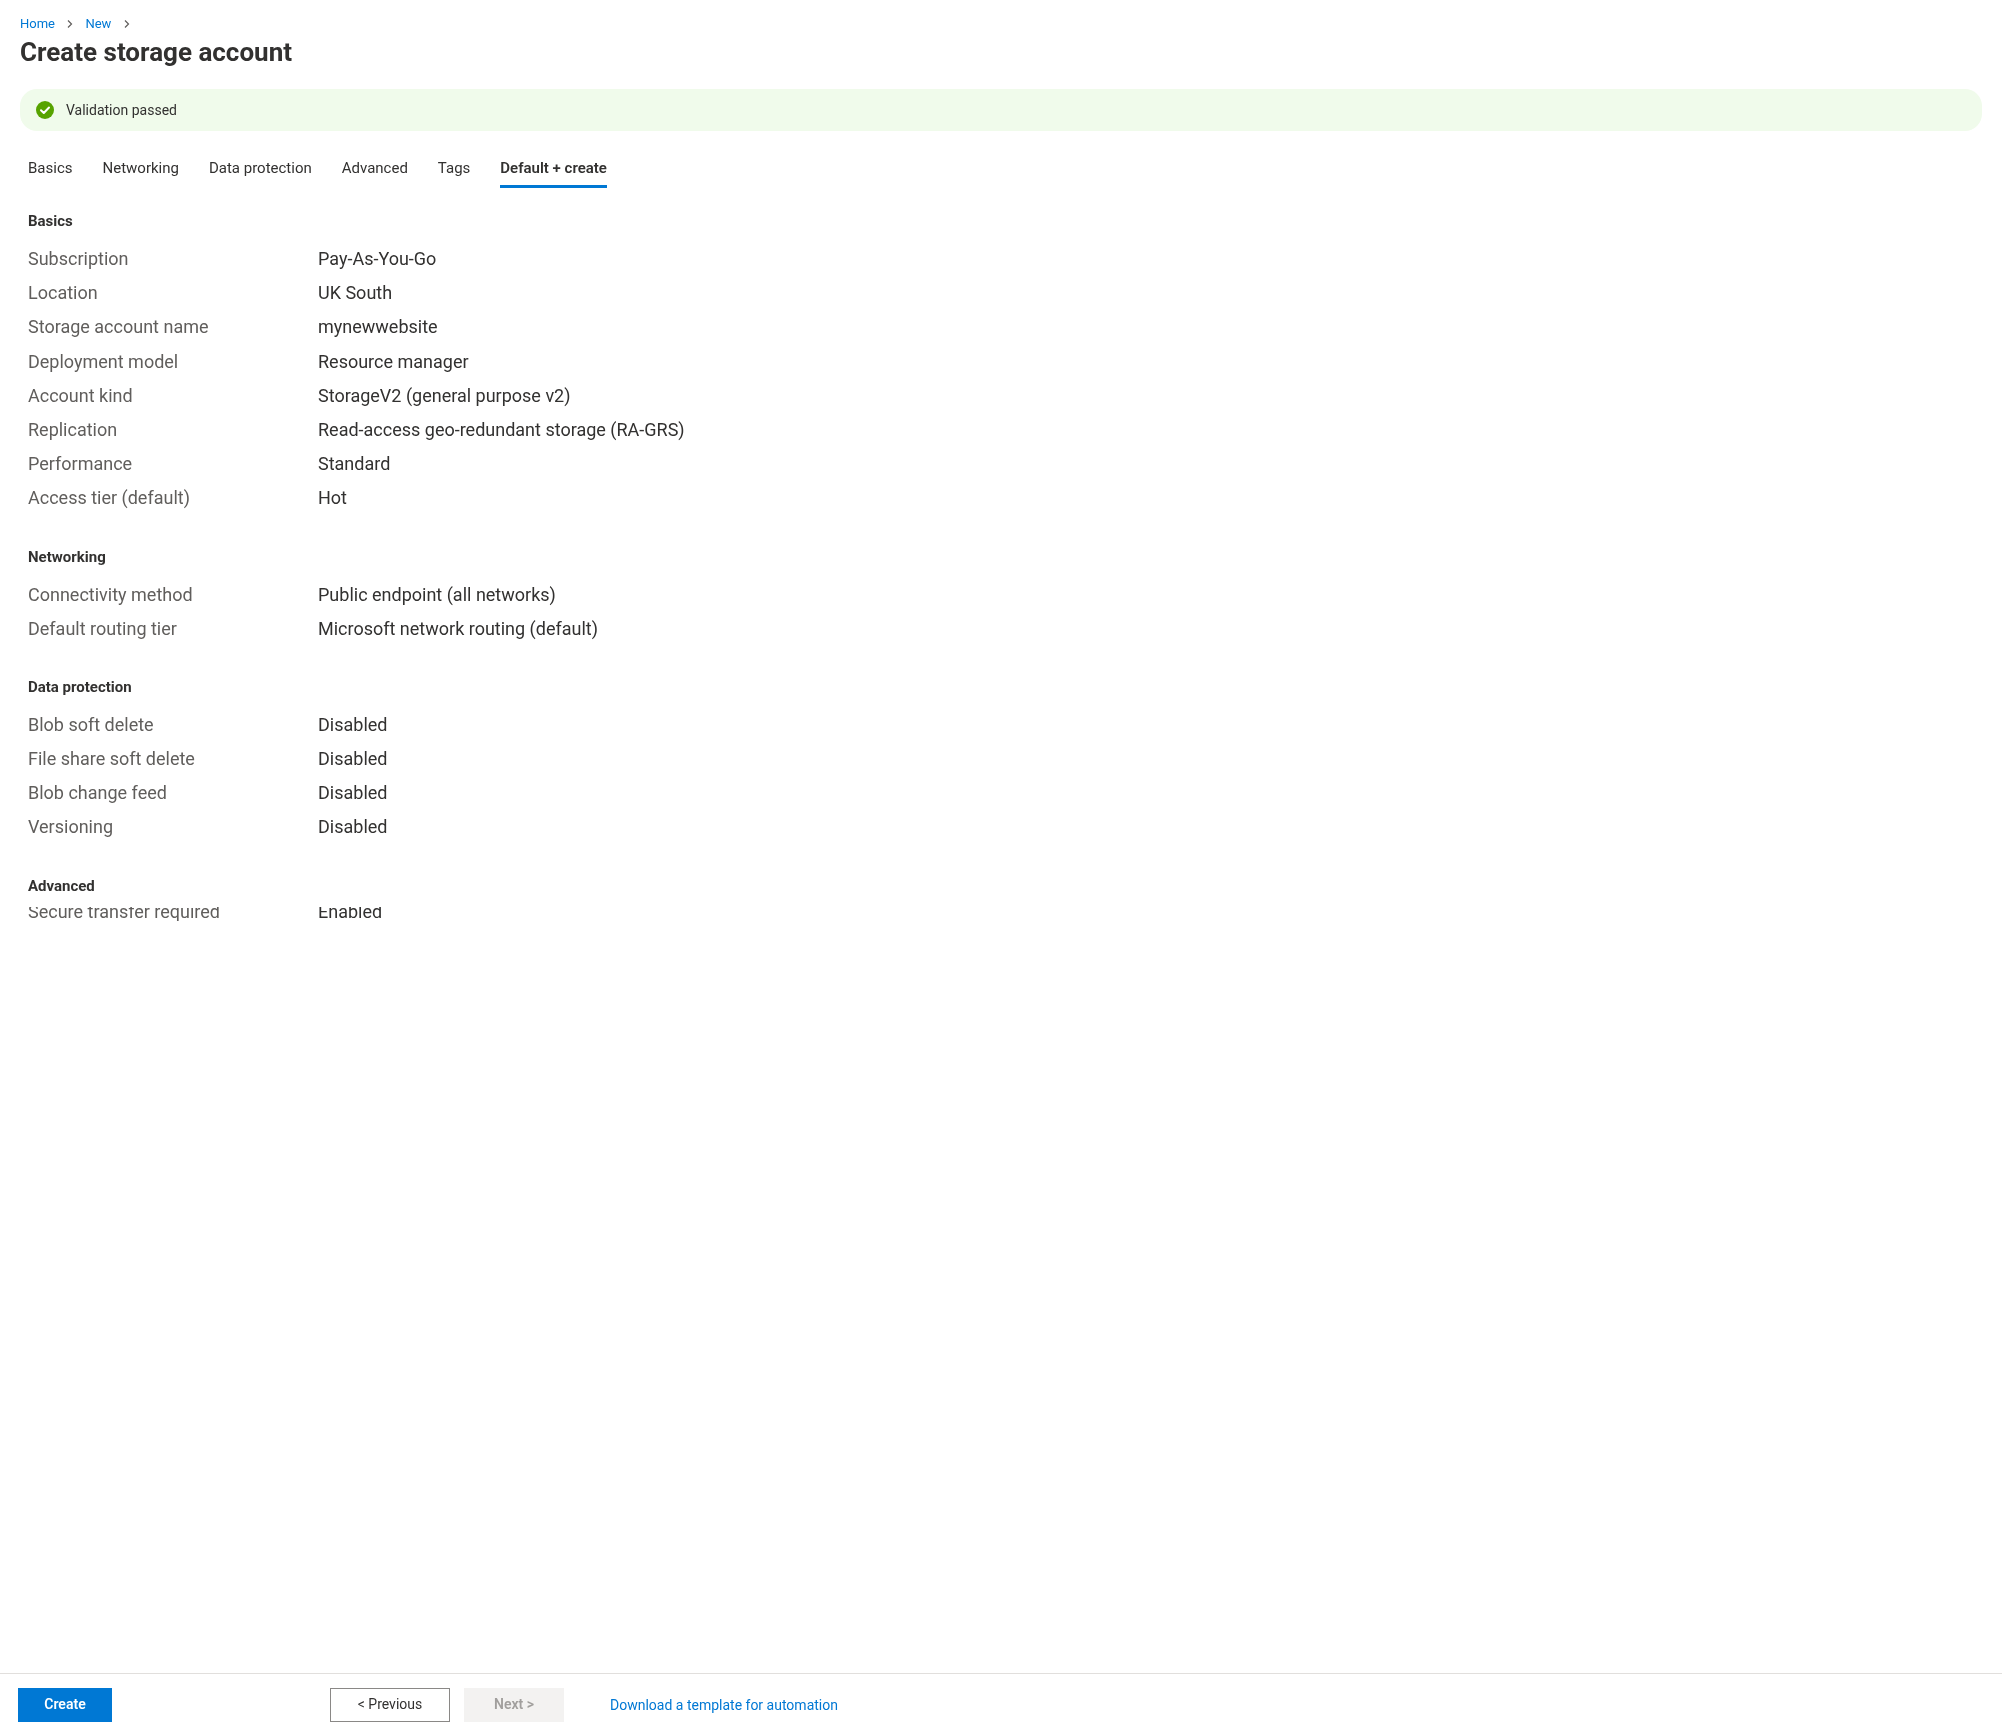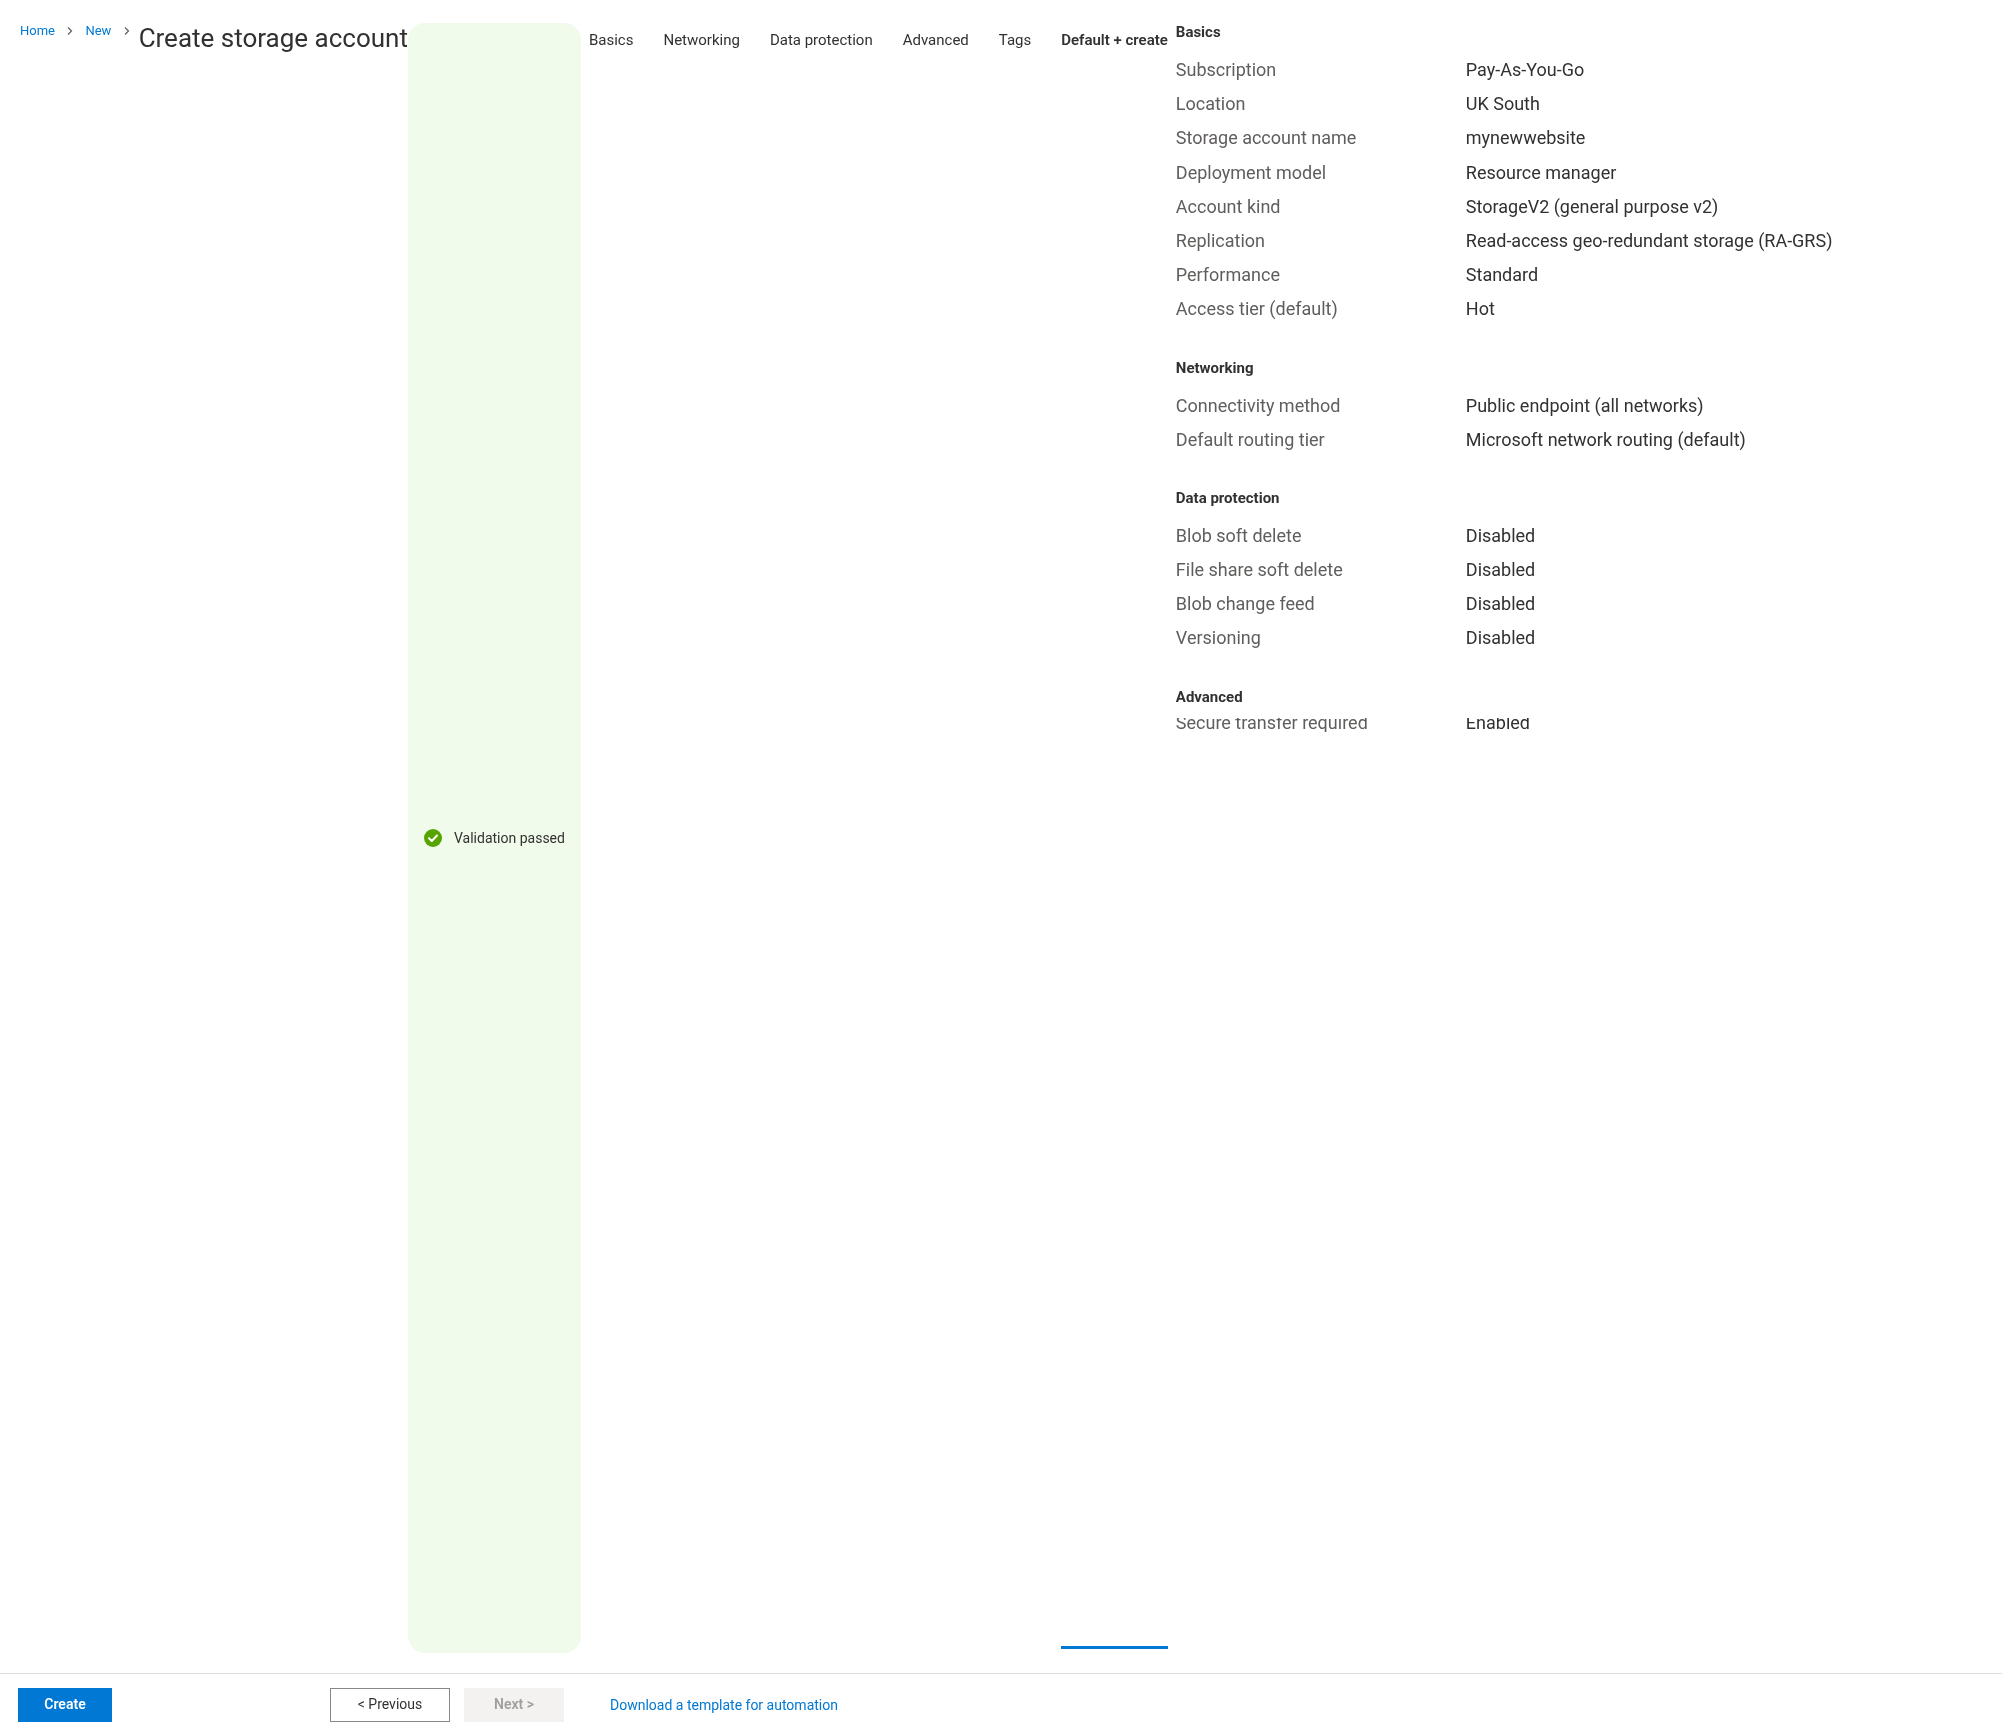--- a/index.html
+++ b/index.html
@@ -12,40 +12,39 @@
   }
   body {
     display: flex;
     flex-direction: column;
   }
   .page {
     flex: 1 1 auto;
     overflow: hidden;
     padding: 16px 20px 0 20px;
     display: flex;
-    flex-direction: row;
-    margin-top: 7px;
+    flex-direction: column;
   }
   .breadcrumb {
     font-size: 13px;
     margin-bottom: 6px;
     color: #605e5c;
   }
   .breadcrumb a {
     color: #0078d4;
     text-decoration: none;
   }
   .breadcrumb .sep {
     display: inline-block;
     margin: 0 8px;
     color: #605e5c;
     font-size: 12px;
   }
   h1.page-title {
-    font-weight: 400;
+    font-weight: 700;
     font-size: 26px;
     color: #323130;
     margin-bottom: 22px;
   }
   .validation-banner {
     background: #f0fbeb;
     padding: 12px 16px;
     display: flex;
     align-items: center;
     margin-bottom: 20px;

